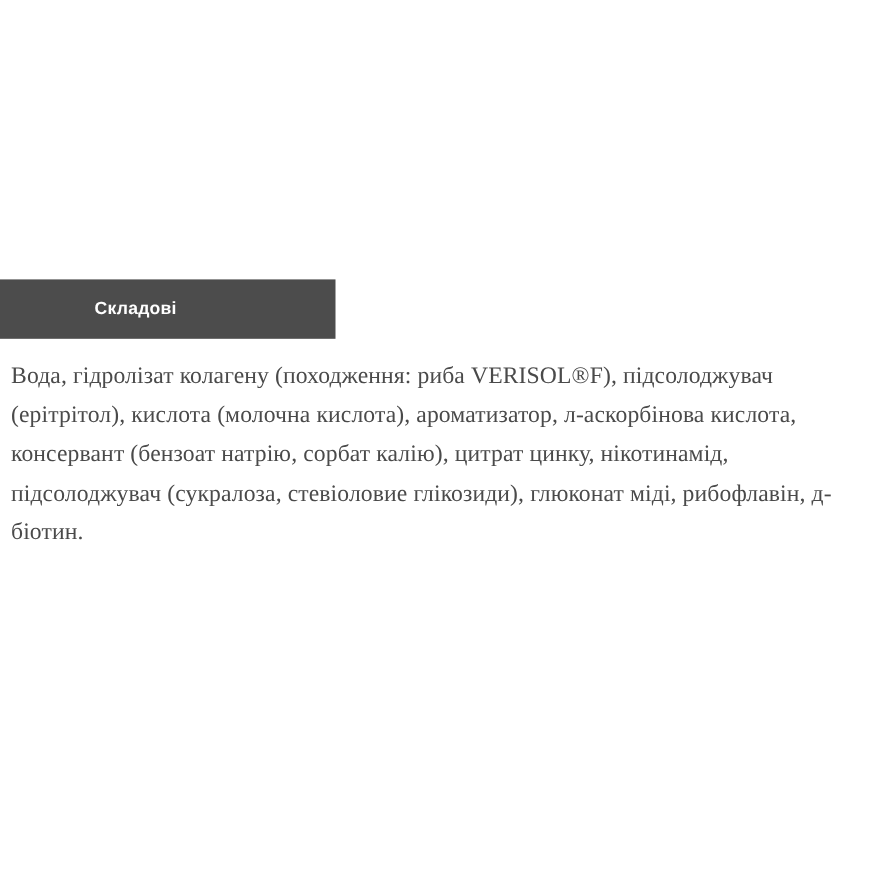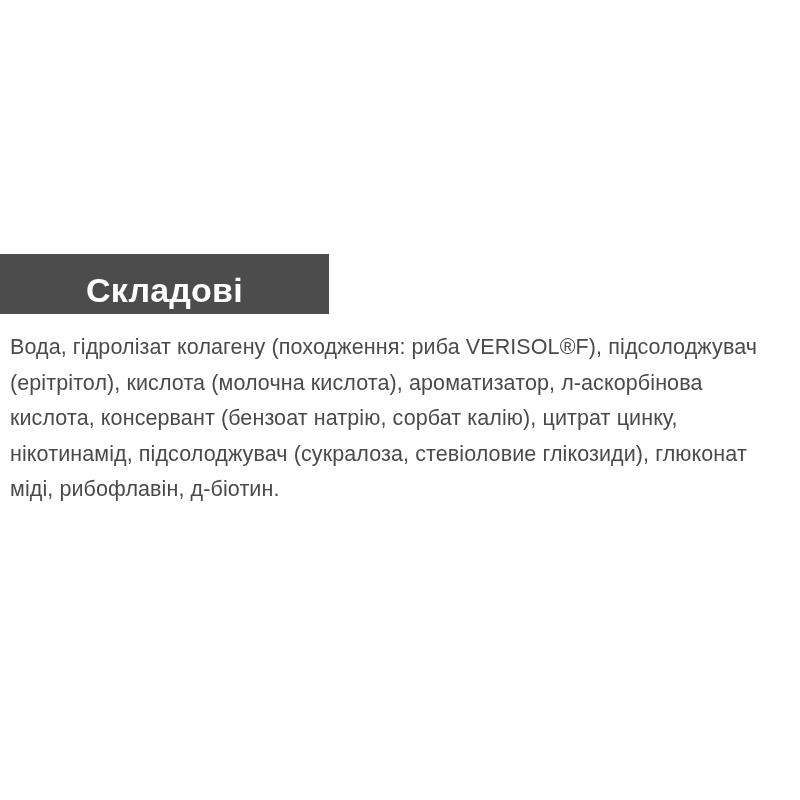--- a/index.html
+++ b/index.html
@@ -22,37 +22,38 @@
   .section {
     position: absolute;
     left: 0;
     top: 254px;
     width: 800px;
   }
   .heading-bar {
     display: inline-block;
     background: #4c4c4c;
     color: #ffffff;
-    font-size: 34px;
+    font-size: 16px;
     font-weight: bold;
     letter-spacing: 0.2px;
-    padding: 19px 86px 7px 86px;
+    padding: 19px 86px 19px 86px;
     line-height: 1;
     box-sizing: border-box;
     min-width: 305px;
   }
   .ingredients {
     margin-top: 16px;
     padding: 0 8px 0 10px;
     color: #4a4a4a;
     font-size: 21.5px;
     line-height: 35.5px;
     letter-spacing: 0.1px;
     text-align: left;
     max-width: 790px;
+    font-family: Liberation Serif, serif;
   }
 </style>
 </head>
 <body>
 
 <div class="page">
   <div class="section">
     <div class="heading-bar">Складові</div>
     <div class="ingredients">Вода, гідролізат колагену (походження: риба VERISOL®F), підсолоджувач (ерітрітол), кислота (молочна кислота), ароматизатор, л-аскорбінова кислота, консервант (бензоат натрію, сорбат калію), цитрат цинку, нікотинамід, підсолоджувач (сукралоза, стевіоловие глікозиди), глюконат міді, рибофлавін, д-біотин.</div>
   </div>

